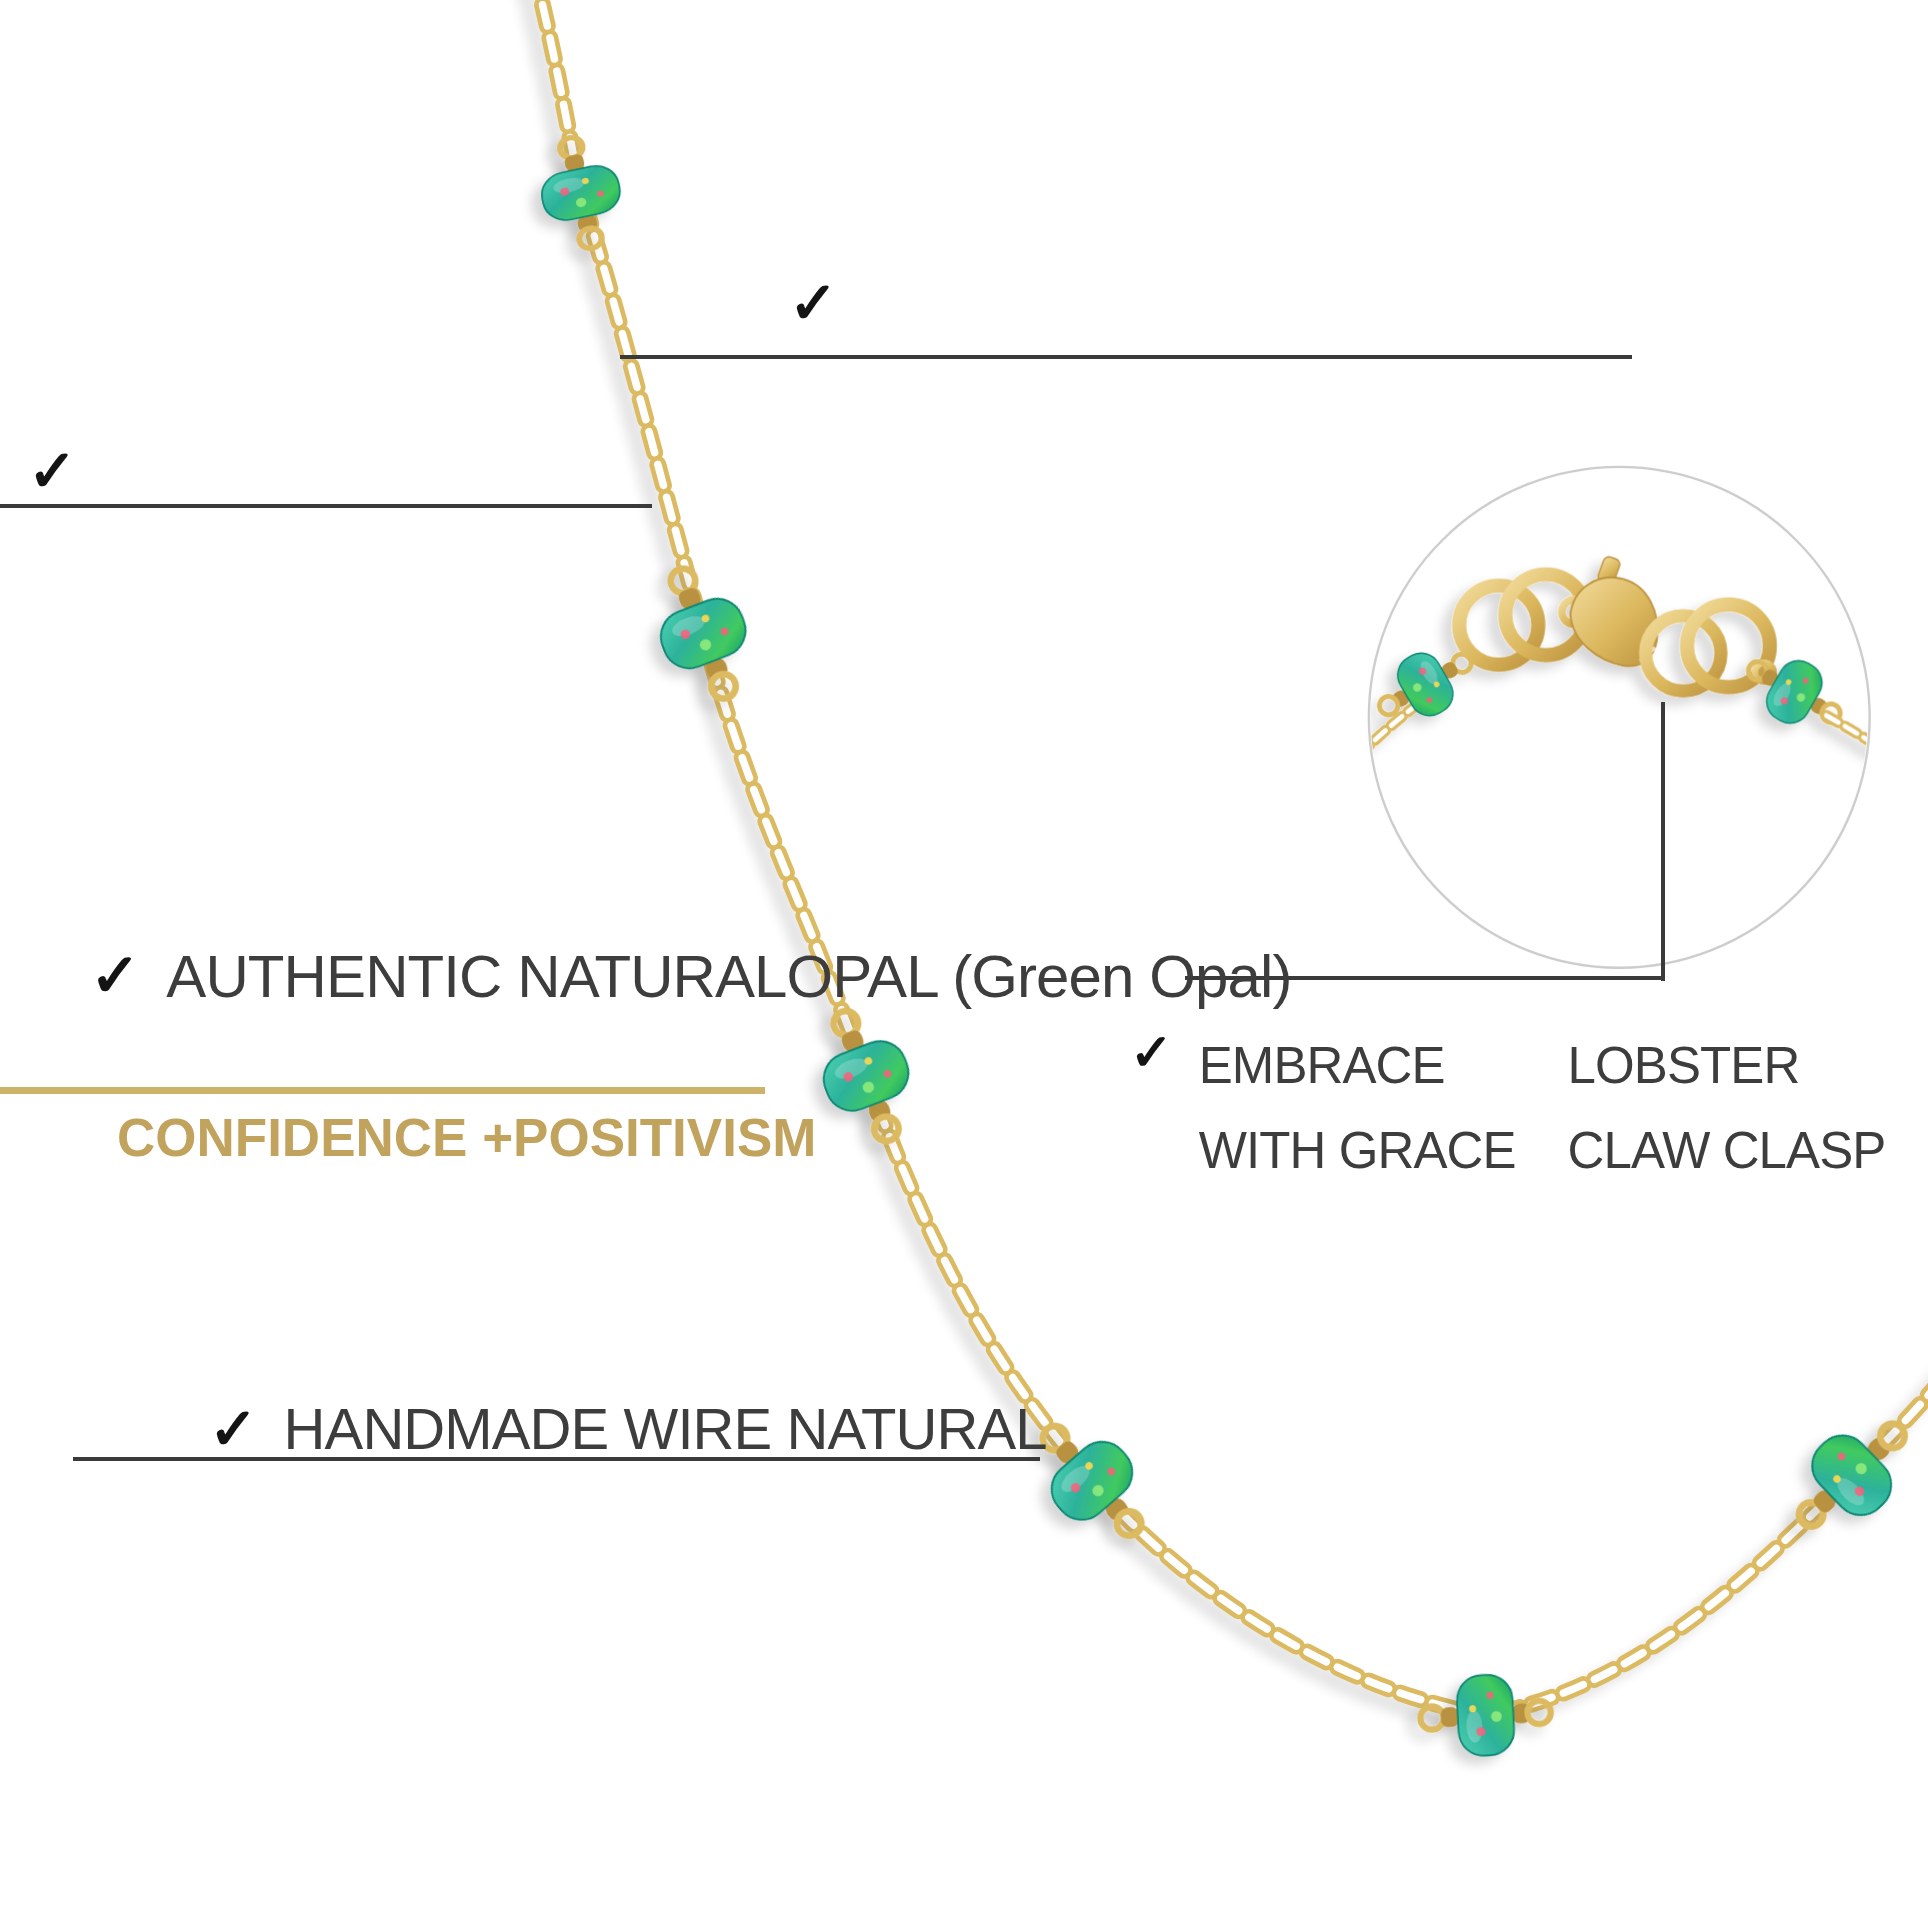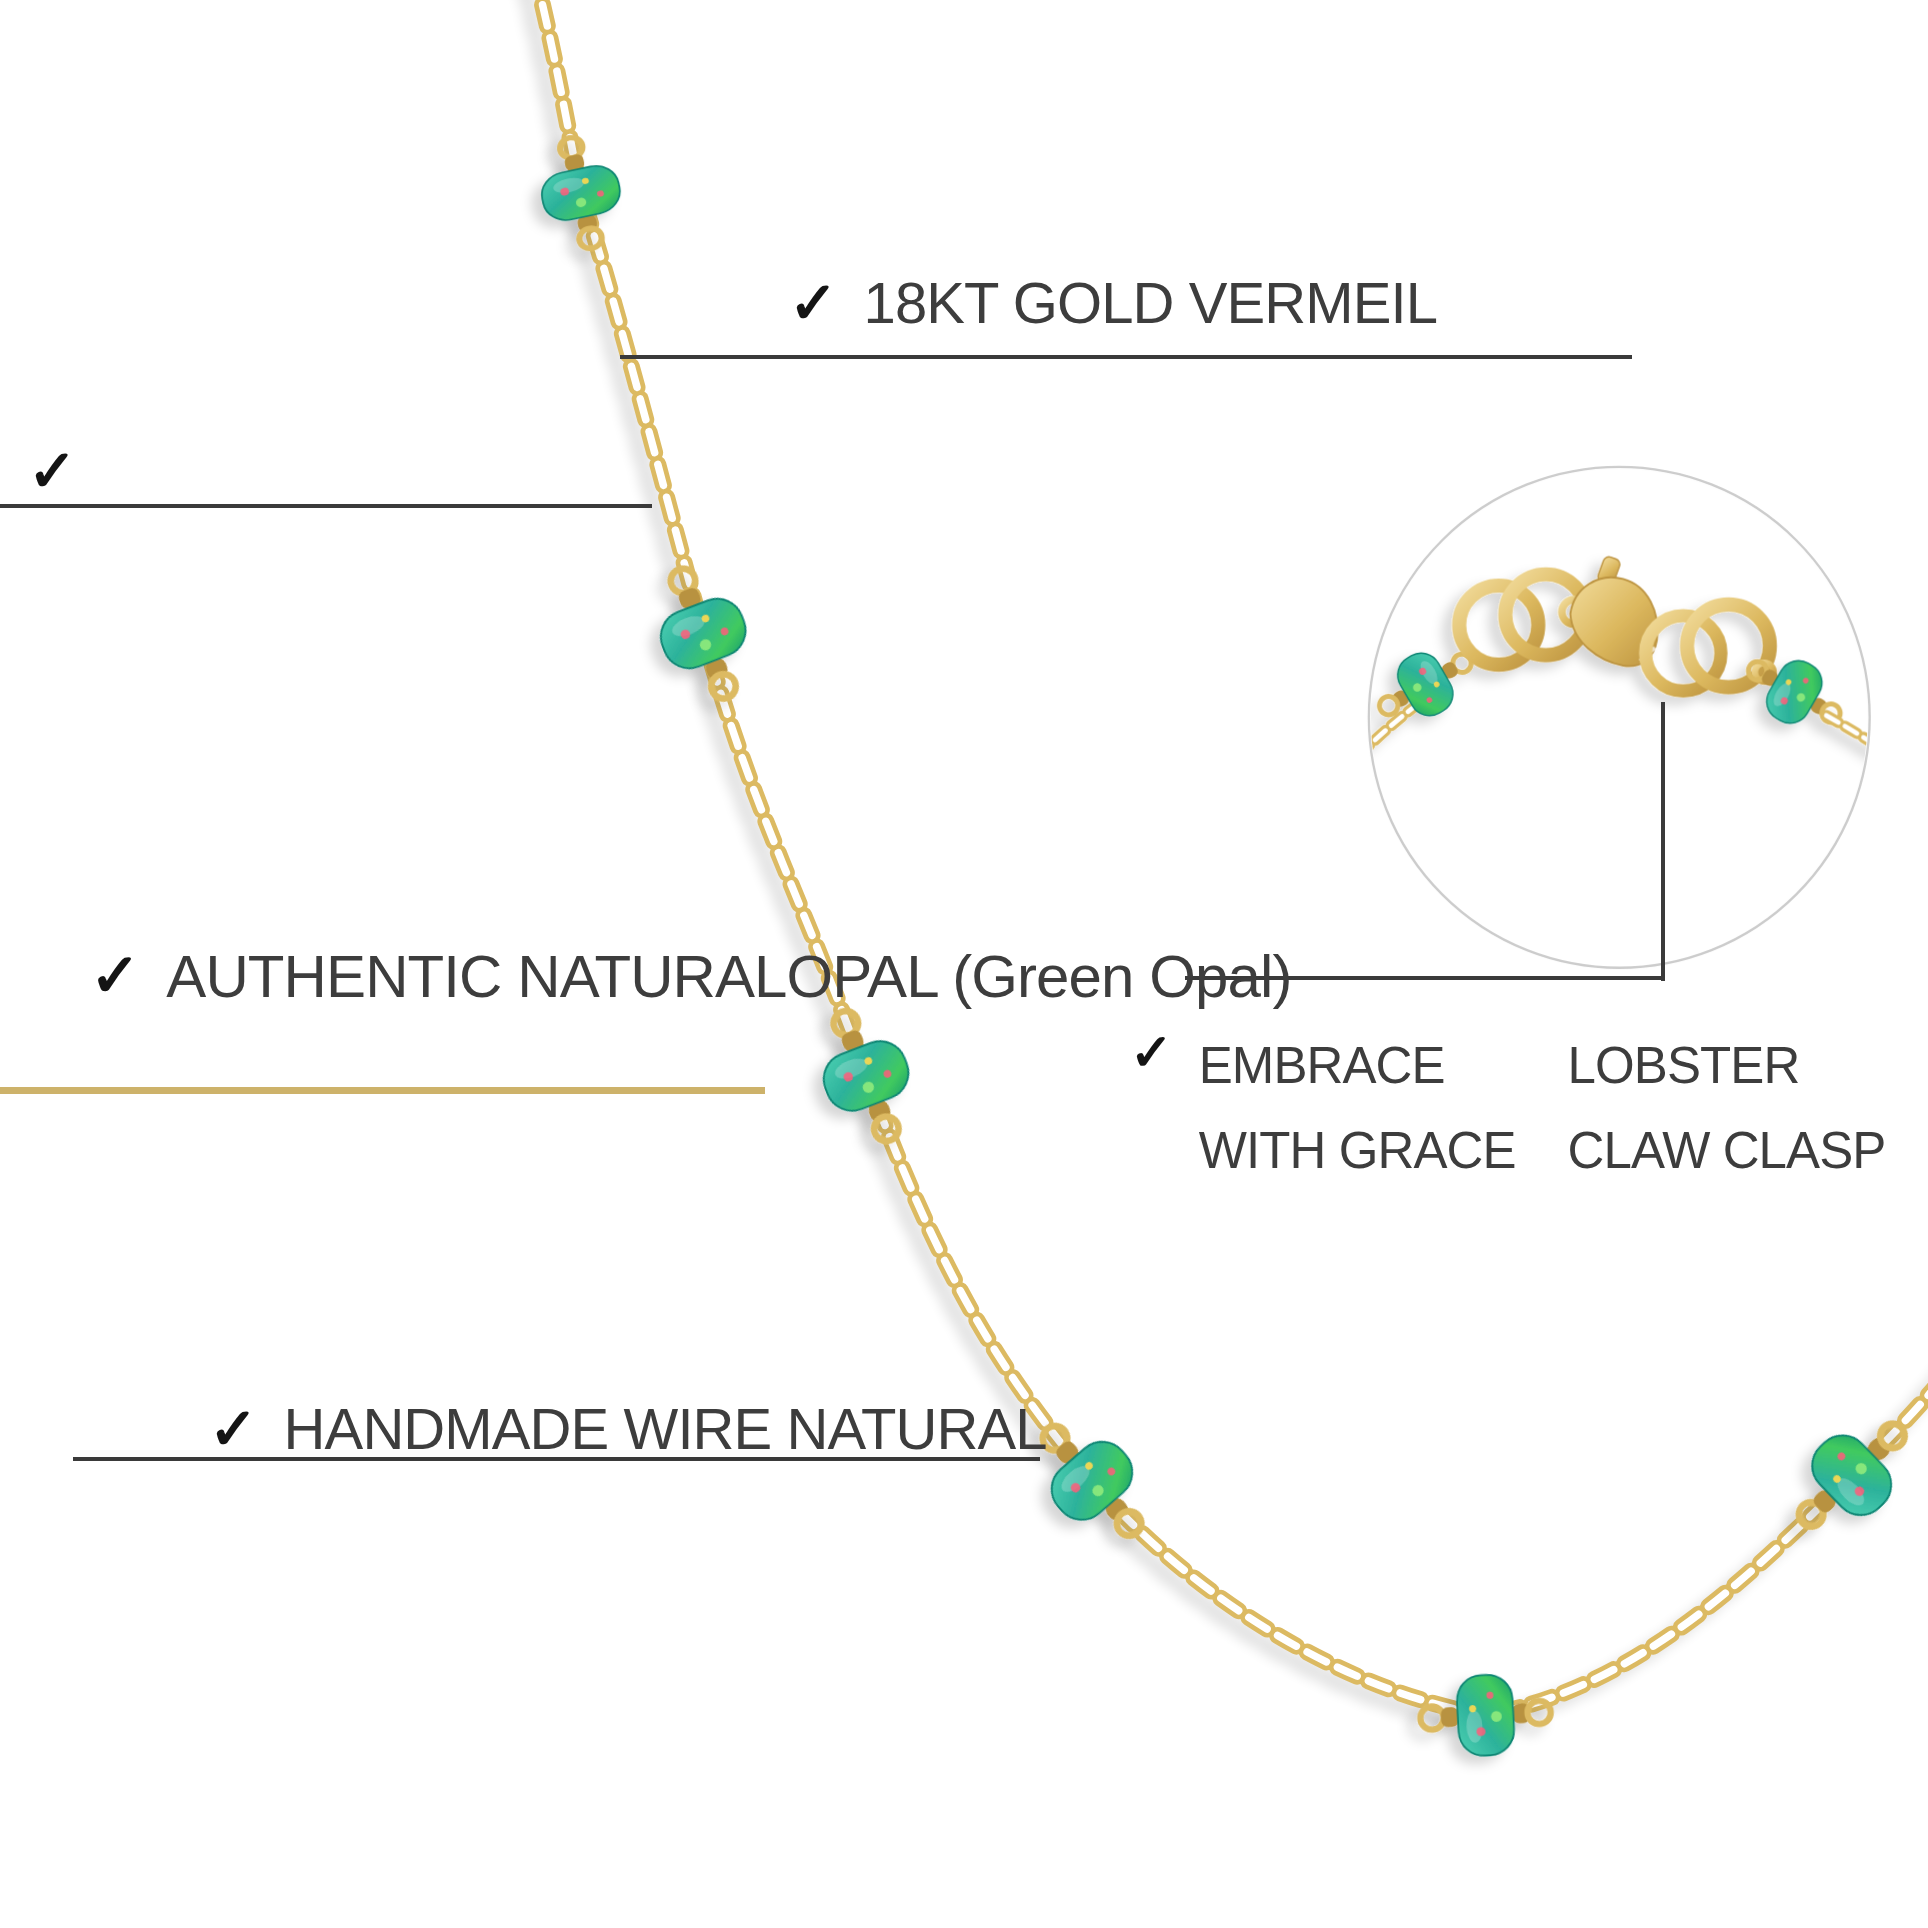--- a/index.html
+++ b/index.html
@@ -132,35 +132,35 @@
 
   <div class="callout-line" style="left:620px;top:355px;width:1012px;height:3.8px;"></div>
   <div class="callout-line" style="left:0px;top:504px;width:652px;height:3.8px;"></div>
   <div class="gold-divider" style="left:0px;top:1087px;width:765px;height:6.6px;"></div>
   <div class="callout-line" style="left:73px;top:1457px;width:967px;height:3.8px;"></div>
   <div class="callout-line" style="left:1185px;top:976px;width:480px;height:3.8px;"></div>
   <div class="callout-line" style="left:1661px;top:702px;width:3.8px;height:279px;"></div>
 
   <div class="feature" style="left:789px;top:269px;font-size:58px;">
     <span class="check">✓</span>
-    <span>18KT GOLD VERMEIL</span>
   </div>
 
   <div class="feature" style="left:28px;top:437px;font-size:58px;">
     <span class="check">✓</span>
   </div>
 
   <div class="feature" style="left:90px;top:940px;font-size:60px;">
     <span class="check">✓</span>
     <span class="lines" style="line-height:73px;">
       <span>AUTHENTIC NATURAL</span>
       <span>OPAL (Green Opal)</span>
     </span>
   </div>
 
+  <div class="tagline" style="left:117px;top:1107px;font-size:53px;">CONFIDENCE +POSITIVISM</div>
 
   <div class="feature" style="left:209px;top:1395px;font-size:58px;">
     <span class="check">✓</span>
     <span>HANDMADE WIRE NATURAL</span>
   </div>
 
   <div class="feature" style="left:1130px;top:1023px;font-size:51px;">
     <span class="check">✓</span>
     <span class="lines" style="line-height:85px;">
       <span>EMBRACE WITH GRACE</span>

